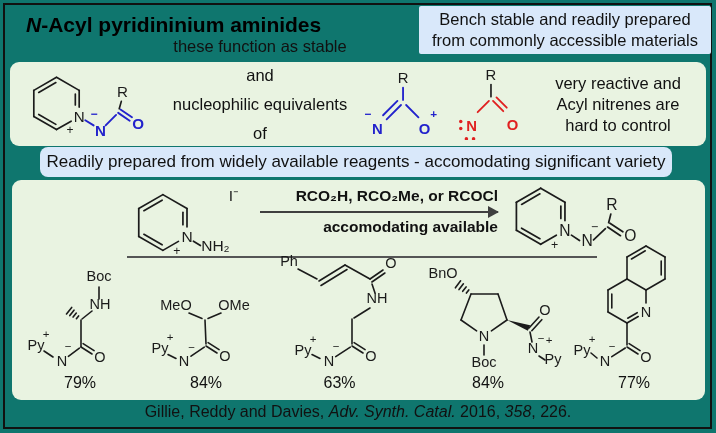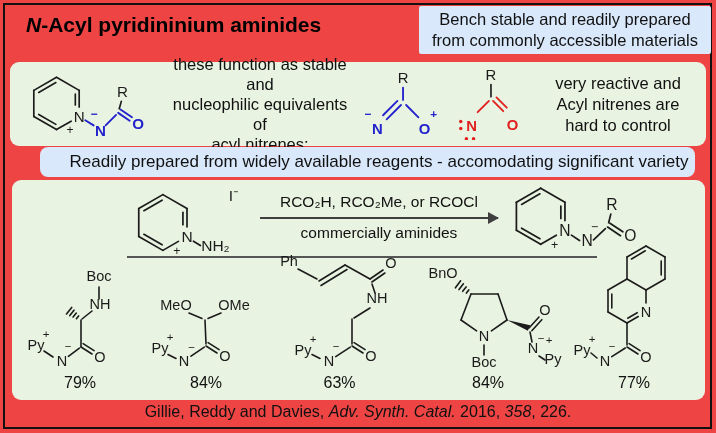--- a/index.html
+++ b/index.html
@@ -5,51 +5,51 @@
   :root{
     --highlight-green:#e9f3e1;
     --highlight-blue:#d9e8fa;
     --structure-blue:#2222cc;
     --structure-red:#e02020;
     --ink:#1b1b1b;
     --gray-line:#555555;
   }
   html,body{margin:0;padding:0;background:#fff;}
   .canvas{
-    position:relative;width:716px;height:433px;background:#ef4444;
+    position:relative;width:716px;height:433px;background:#0f766e;
     font-family:"Liberation Sans",sans-serif;color:#111;overflow:hidden;
     box-sizing:border-box;
   }
   .frame{position:absolute;left:3px;top:3px;width:709px;height:426px;border:2px solid #111;box-sizing:border-box;}
   .page-title{position:absolute;left:26px;top:13px;font-size:21px;font-weight:bold;color:#000;white-space:nowrap;}
   .page-title .it{font-style:italic;}
   .note-box{
     position:absolute;left:419px;top:6px;width:292px;height:48px;
     background:var(--highlight-blue);border-radius:2px;
     display:flex;flex-direction:column;justify-content:center;align-items:center;
     font-size:16.5px;line-height:21px;color:#111;text-align:center;
   }
   .equiv-row{
     position:absolute;left:10px;top:62px;width:696px;height:84px;
     background:var(--highlight-green);border-radius:9px;
     display:flex;align-items:center;gap:8px;padding:0 12px;box-sizing:border-box;
   }
-  .equiv-center-text{flex:1;text-align:center;font-size:16.5px;line-height:20px;color:#111;}
+  .equiv-center-text{flex:1;text-align:center;font-size:16.5px;line-height:29px;color:#111;}
   .equiv-right-text{width:152px;text-align:center;font-size:16.5px;line-height:21px;color:#111;}
   .banner{
     position:absolute;left:40px;top:147px;width:632px;height:30px;
     background:var(--highlight-blue);border-radius:8px;
-    font-size:17px;line-height:30px;text-align:center;color:#111;padding-left:23px;
+    font-size:17px;line-height:30px;text-align:center;color:#111;
   }
   .scheme-box{
     position:absolute;left:12px;top:180px;width:693px;height:220px;
     background:var(--highlight-green);border-radius:9px;
   }
   .scheme-top{position:absolute;left:108px;top:6px;display:flex;align-items:flex-start;gap:6px;}
-  .arrow-block{width:238px;display:flex;flex-direction:column;align-items:center;margin-top:6px;}
+  .arrow-block{width:238px;display:flex;flex-direction:column;align-items:flex-end;font-weight:bold;}
   .reagents-above{font-size:15.5px;line-height:20px;color:#111;white-space:nowrap;}
   .arrow-shaft{position:relative;width:100%;height:2px;background:#3f3f3f;margin-top:5px;}
   .arrow-shaft::after{
     content:"";position:absolute;right:-1px;top:-5px;width:0;height:0;
     border-left:11px solid #3f3f3f;border-top:6px solid transparent;border-bottom:6px solid transparent;
   }
   .reagents-below{font-size:15.5px;line-height:20px;color:#111;margin-top:4px;white-space:nowrap;}
   .divider{position:absolute;left:115px;top:76px;width:470px;height:2px;background:var(--gray-line);}
   .products-row{
     position:absolute;left:8px;right:6px;bottom:8px;
@@ -183,21 +183,21 @@
         <text class="atom" x="62.5" y="64">N</text>
         <text class="chg" x="53" y="76.5">+</text>
         <line class="sk" x1="68.5" y1="63.5" x2="75" y2="67.5"></line>
         <text class="atom" x="89" y="73">NH₂</text>
         <text class="atom" x="106" y="26">I⁻</text>
       </svg>
 
       <div class="arrow-block">
         <div class="reagents-above">RCO₂H, RCO₂Me, or RCOCl</div>
         <div class="arrow-shaft"></div>
-        <div class="reagents-below">commercially aminides</div>
+        <div class="reagents-below">accomodating available</div>
       </div>
 
       <svg width="178" height="67" viewBox="0 18 165 62">
         <g>
           <line class="sk" x1="34" y1="20" x2="56.5" y2="33"></line>
           <line class="sk" x1="56.5" y1="33" x2="56.5" y2="50"></line>
           <line class="sk" x1="48.5" y1="63.6" x2="34" y2="72"></line>
           <line class="sk" x1="34" y1="72" x2="11.5" y2="59"></line>
           <line class="sk" x1="11.5" y1="59" x2="11.5" y2="33"></line>
           <line class="sk" x1="11.5" y1="33" x2="34" y2="20"></line>

